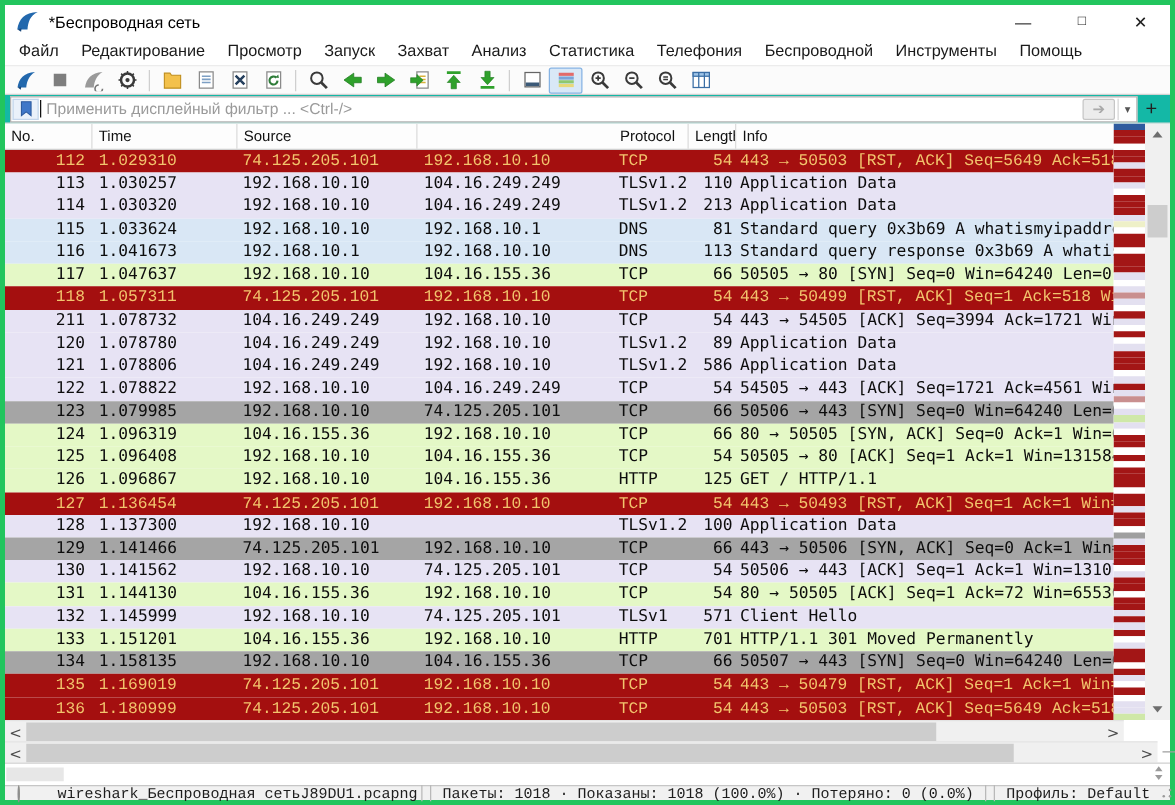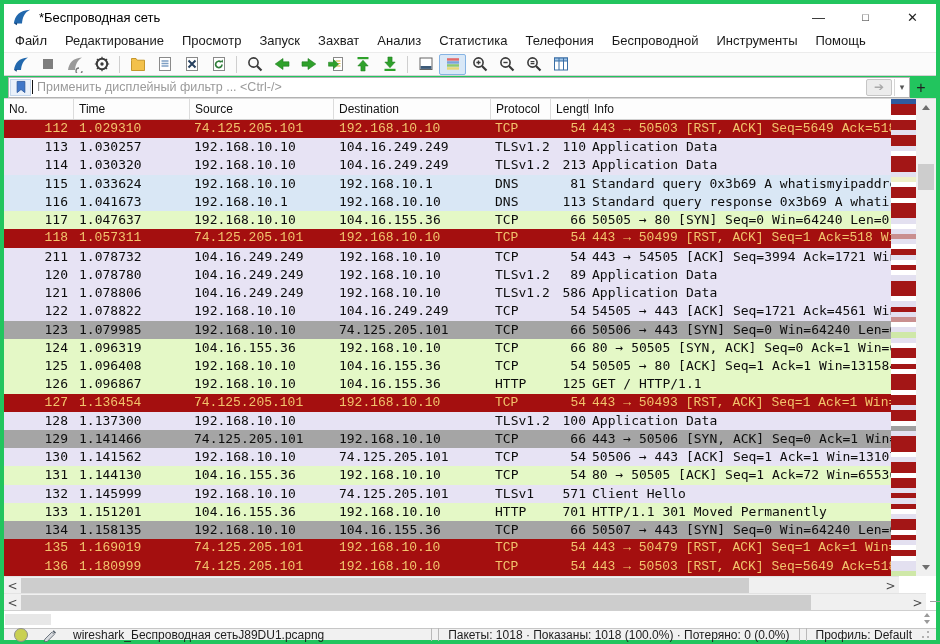--- a/index.html
+++ b/index.html
@@ -18,21 +18,21 @@
   .menu-item{font-size:13px;color:#1a1a1a;padding:0 9px;line-height:22px;}
 
   
   .toolbar{position:absolute;top:48px;left:0;right:0;height:24px;background:#fbfbfb;border-top:1px solid #ececec;border-bottom:1px solid #d2d2d2;display:flex;align-items:center;padding-left:3px;box-sizing:border-box;}
   .tb-btn{width:27px;height:21px;display:flex;align-items:center;justify-content:center;border-radius:2px;}
   .tb-btn svg{width:18px;height:18px;display:block;}
   .tb-btn.pressed{background:#d9e8f7;border:1px solid #86b3e3;box-sizing:border-box;}
   .tb-sep{width:1px;height:17px;background:#cfcfcf;margin:0 4px;}
 
   
-  .filterbar{position:absolute;top:72px;left:0;right:0;height:23px;background:#22c55e;display:flex;align-items:center;padding:0 4px;box-sizing:border-box;border-bottom:1px solid #d8d8d8;}
+  .filterbar{position:absolute;top:72px;left:0;right:0;height:23px;background:#14b8a6;display:flex;align-items:center;padding:0 4px;box-sizing:border-box;border-bottom:1px solid #d8d8d8;}
   .filter-field{flex:1;height:19px;border:1px solid #b2b2b2;background:#fff;display:flex;align-items:center;}
   .bookmark-btn{width:21px;height:17px;margin:1px;background:#eaf1fa;border:1px solid #c4d6ec;display:flex;align-items:center;justify-content:center;box-sizing:border-box;}
   .bookmark-btn svg{width:12px;height:14px;}
   .filter-placeholder{flex:1;color:#9a9a9a;font-size:12.5px;padding-left:4px;white-space:nowrap;overflow:hidden;border-left:1px solid #111;}
   .apply-btn{width:24px;height:15px;background:#ececec;border:1px solid #c6c6c6;border-radius:2px;display:flex;align-items:center;justify-content:center;color:#a9a9a9;font-size:12px;margin-right:2px;}
   .caret-btn{width:14px;height:17px;display:flex;align-items:center;justify-content:center;color:#555;font-size:9px;border-left:1px solid #d5d5d5;}
   .add-filter-btn{width:22px;text-align:center;font-size:16px;color:#222;line-height:21px;}
 
   
   .packet-area{position:absolute;top:95px;left:0;right:0;height:477px;background:#fff;}
@@ -73,21 +73,21 @@
 
   
   .collapsed-pane{position:absolute;top:606px;left:0;right:0;height:18px;background:#fff;border-top:1px solid #cfcfcf;box-sizing:border-box;}
   .cp-box{position:absolute;left:1px;top:3px;width:46px;height:11px;background:#e7e7e7;}
   .cp-spin{position:absolute;right:6px;top:2px;display:flex;flex-direction:column;gap:3px;align-items:center;}
   .cp-spin .t{width:0;height:0;border-left:3px solid transparent;border-right:3px solid transparent;}
   .cp-spin .up{border-bottom:4px solid #9a9a9a;}
   .cp-spin .dn{border-top:4px solid #9a9a9a;}
 
   
-  .statusbar{position:absolute;top:624px;left:0;right:0;bottom:0;background:#f1f1f1;border-top:1px solid #c6c6c6;box-sizing:border-box;display:flex;align-items:center;padding:0 6px;font-size:12px;color:#1d1d1d;}
+  .statusbar{position:absolute;top:624px;left:0;right:0;bottom:0;background:#f1f1f1;border-top:1px solid #c6c6c6;box-sizing:border-box;display:flex;align-items:center;padding:0 6px;font-size:12px;color:#1d1d1d;font-family:Liberation Mono, monospace;}
   .expert-dot{width:12px;height:12px;border-radius:50%;background:var(--expert-dot);border:1px solid #8e8e8e;margin-left:4px;}
   .comment-icon{margin-left:14px;width:15px;height:15px;}
   .sb-filename{margin-left:16px;white-space:nowrap;}
   .sb-right{margin-left:auto;display:flex;align-items:center;height:100%;}
   .sb-sep{width:1px;height:13px;background:#b9b9b9;margin:0 3px;}
   .sb-packets{padding:0 6px;white-space:nowrap;}
   .sb-profile{padding:0 6px;white-space:nowrap;}
   .sb-grip{width:10px;height:12px;margin-left:2px;}
 </style>
 </head>
@@ -265,21 +265,20 @@
       <span class="caret-btn">▾</span>
     </div>
     <span class="add-filter-btn">+</span>
   </div>
 
   <div class="packet-area">
     <div class="plist-header" id="plist-header">
         <div class="hcell" style="left: 0px; width: 70px;">No.</div>
         <div class="hcell" style="left: 70px; width: 116px;">Time</div>
         <div class="hcell" style="left: 186px; width: 144px;">Source</div>
-        <div class="hcell" style="left: 330px; width: 157px;">Destination</div>
         <div class="hcell" style="left: 487px; width: 60px;">Protocol</div>
         <div class="hcell" style="left: 547px; width: 38px;">Length</div>
         <div class="hcell" style="left: 585px; width: 310px;">Info</div>
       </div>
     <div class="plist-rows" id="plist-rows">
         <div class="prow row-red">
           <span class="pcell c-no">112</span>
           <span class="pcell c-time">1.029310</span>
           <span class="pcell c-source">74.125.205.101</span>
           <span class="pcell c-destination">192.168.10.10</span>

